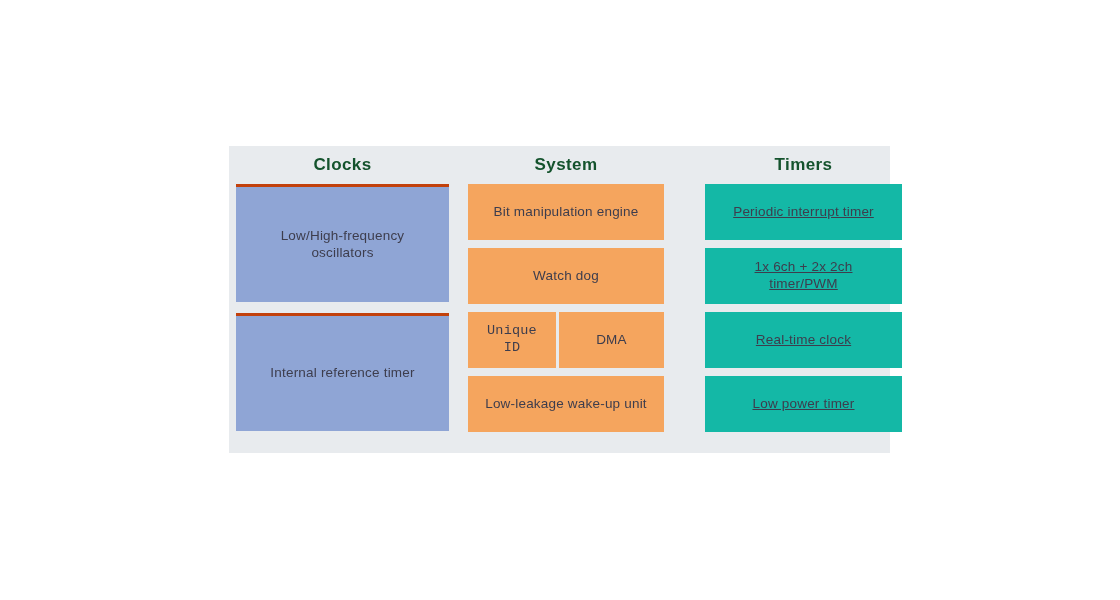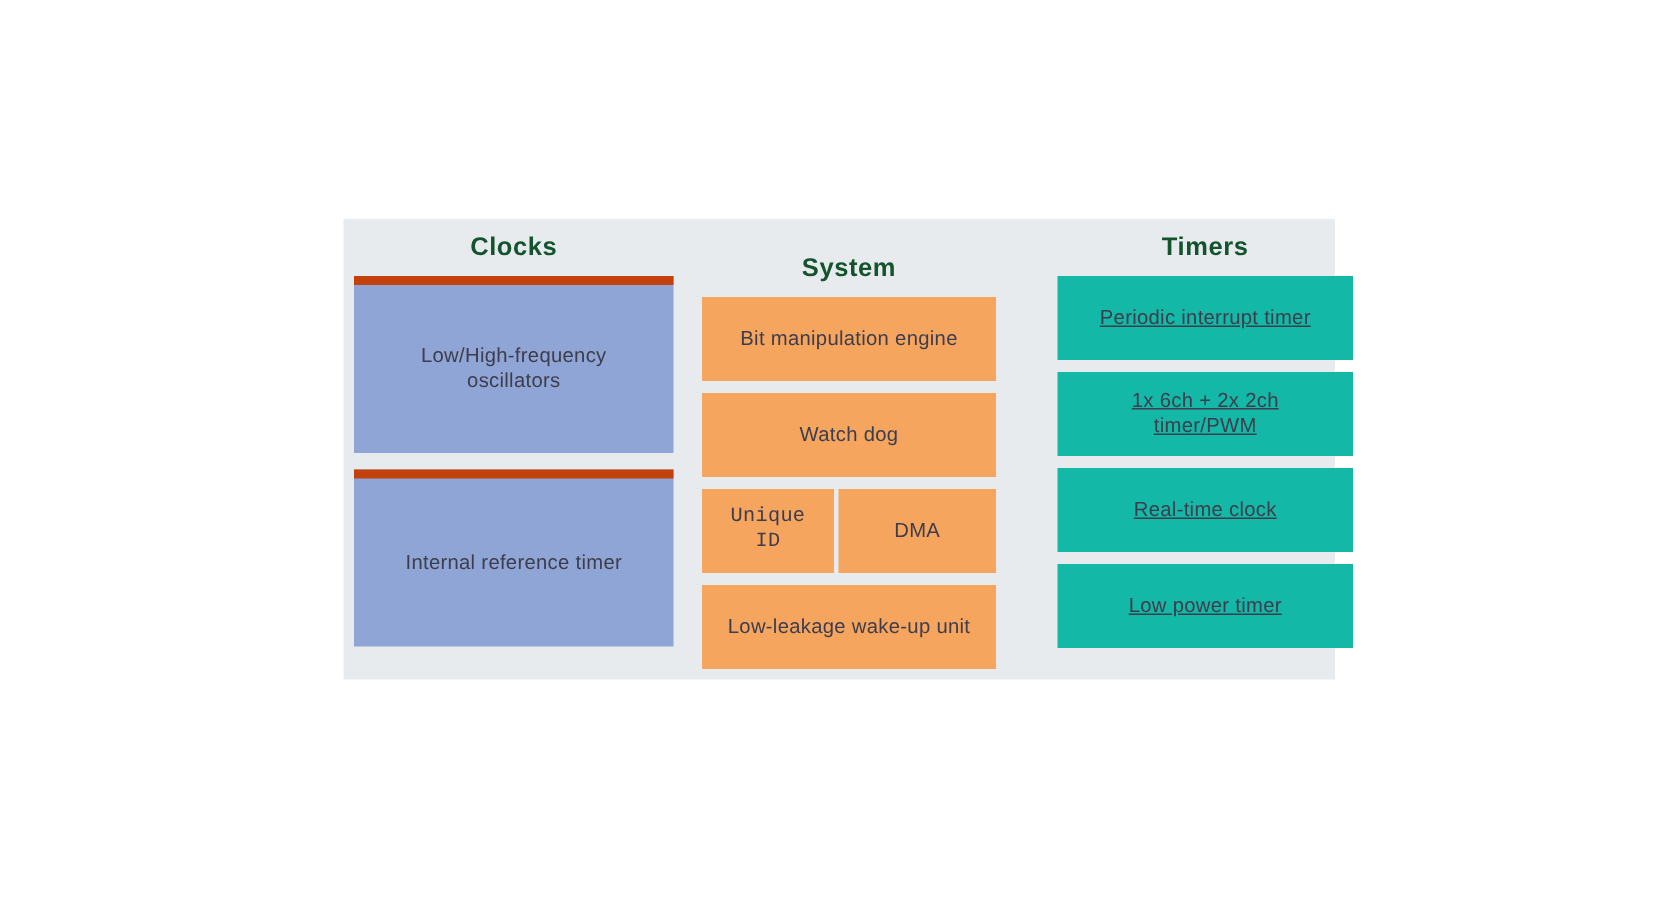--- a/index.html
+++ b/index.html
@@ -14,21 +14,21 @@
   .panel {
     position: absolute;
     left: 229px;
     top: 146px;
     width: 661px;
     height: 307px;
     background: #e8ebee;
   }
   .col { position: absolute; top: 0; }
   .col-clocks { left: 7px;   width: 213px; }
-  .col-system { left: 239px; width: 196px; margin-top: 14px; }
+  .col-system { left: 239px; width: 196px; }
   .col-timers { left: 476px; width: 197px; }
   .col-title {
     height: 38px;
     display: flex;
     align-items: center;
     justify-content: center;
     font-size: 17px;
     font-weight: 700;
     color: #14532d;
     letter-spacing: 0.4px;
@@ -41,21 +41,21 @@
     align-items: center;
     justify-content: center;
     text-align: center;
     font-size: 13.5px;
     color: #3d3d4d;
     letter-spacing: 0.2px;
     line-height: 1.25;
     padding: 0 16px;
     box-sizing: border-box;
   }
-  .box-blue   { background: #8fa5d5; height: 118px; border-top: 6px solid #c2410c; }
+  .box-blue   { background: #8fa5d5; height: 118px; border-top: 3px solid #c2410c; }
   .box-orange { background: #f5a55e; height: 56px; }
   .box-gray   { background: #14b8a6; height: 56px; text-decoration: underline; }
   .split-row  { display: flex; gap: 3px; }
   .split-row .box { height: 56px; }
   .half-a { width: 97px; font-family: Liberation Mono, monospace; }
   .half-b { width: 117px; }
 </style>
 </head>
 <body>
 

